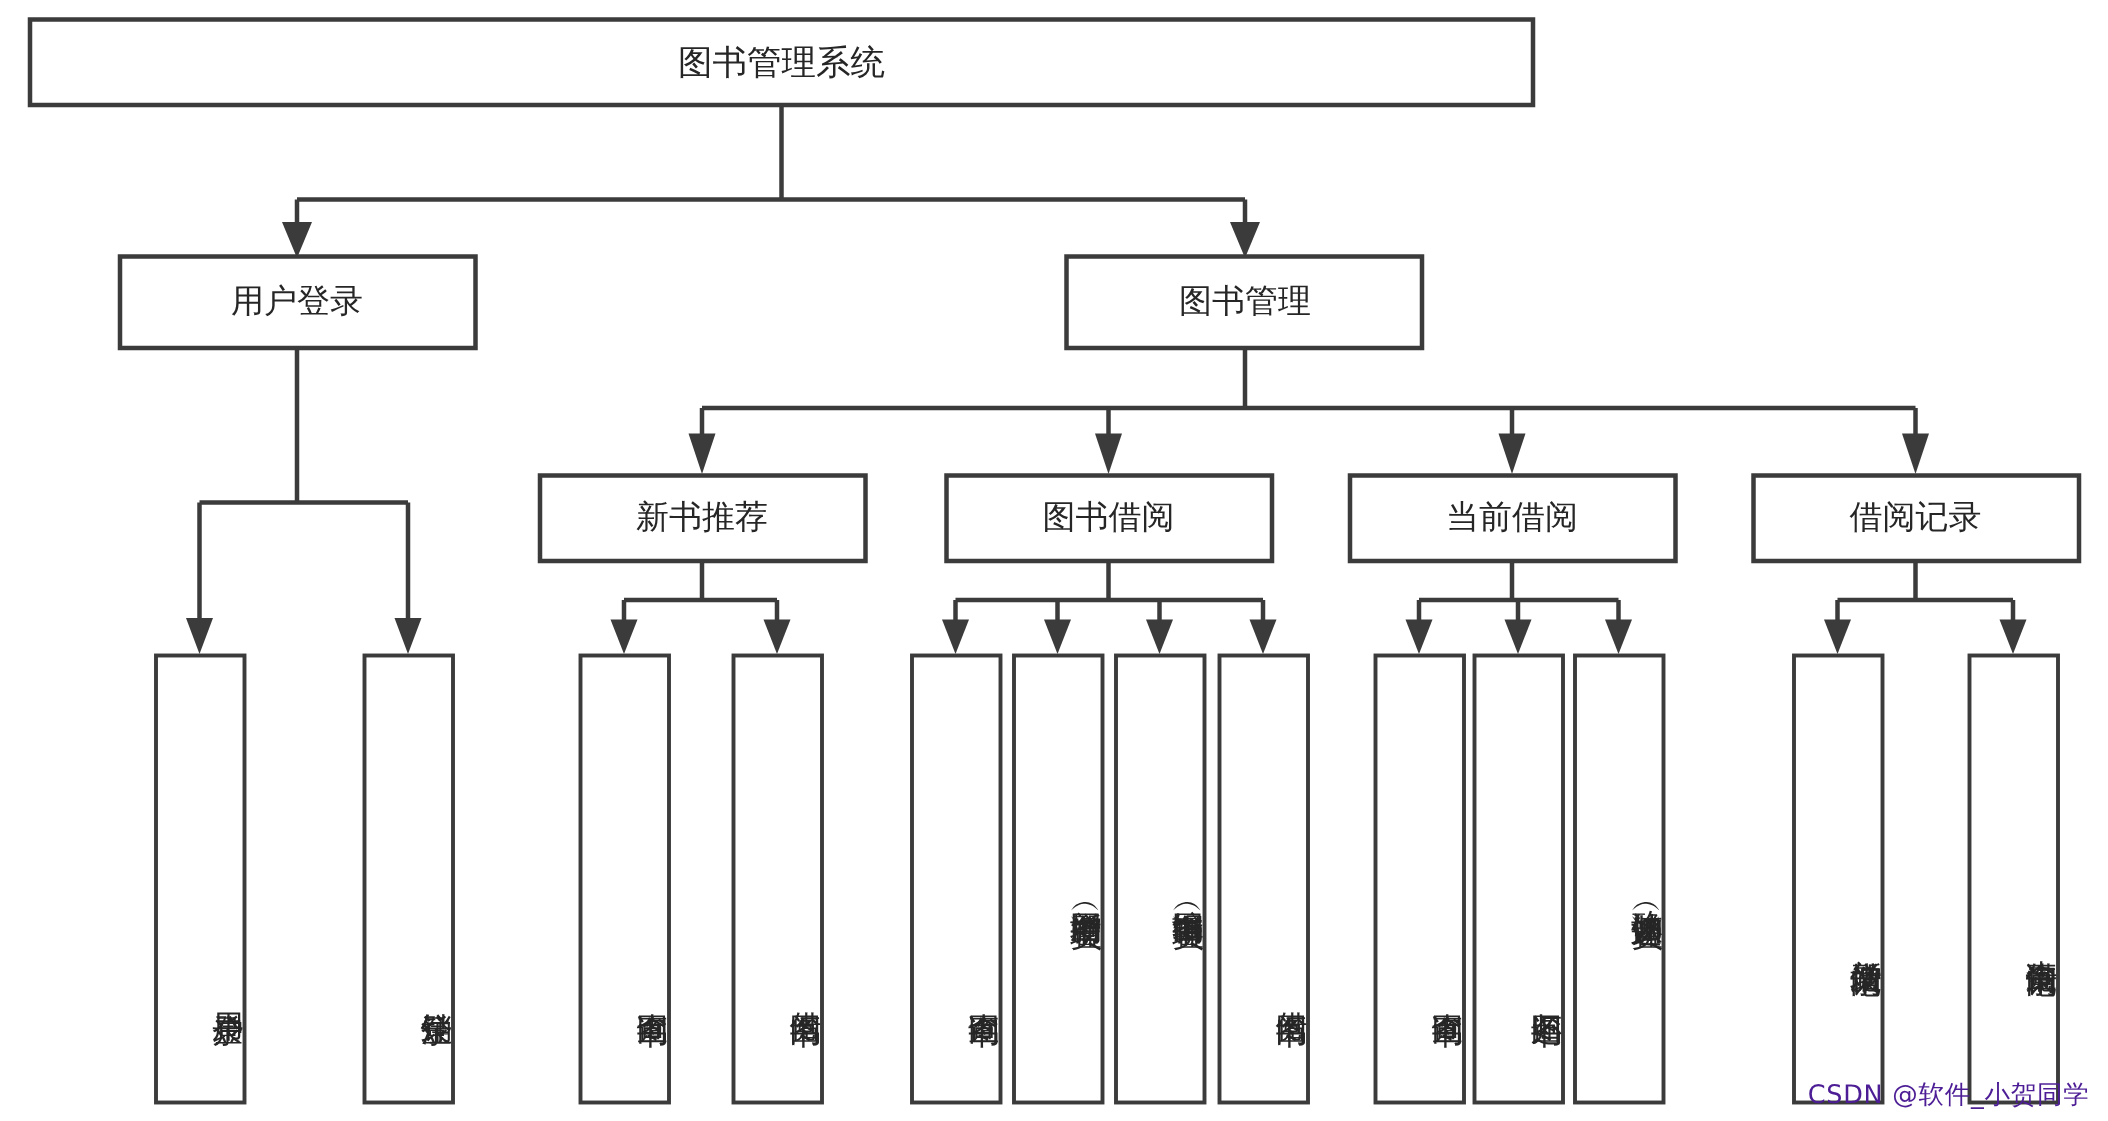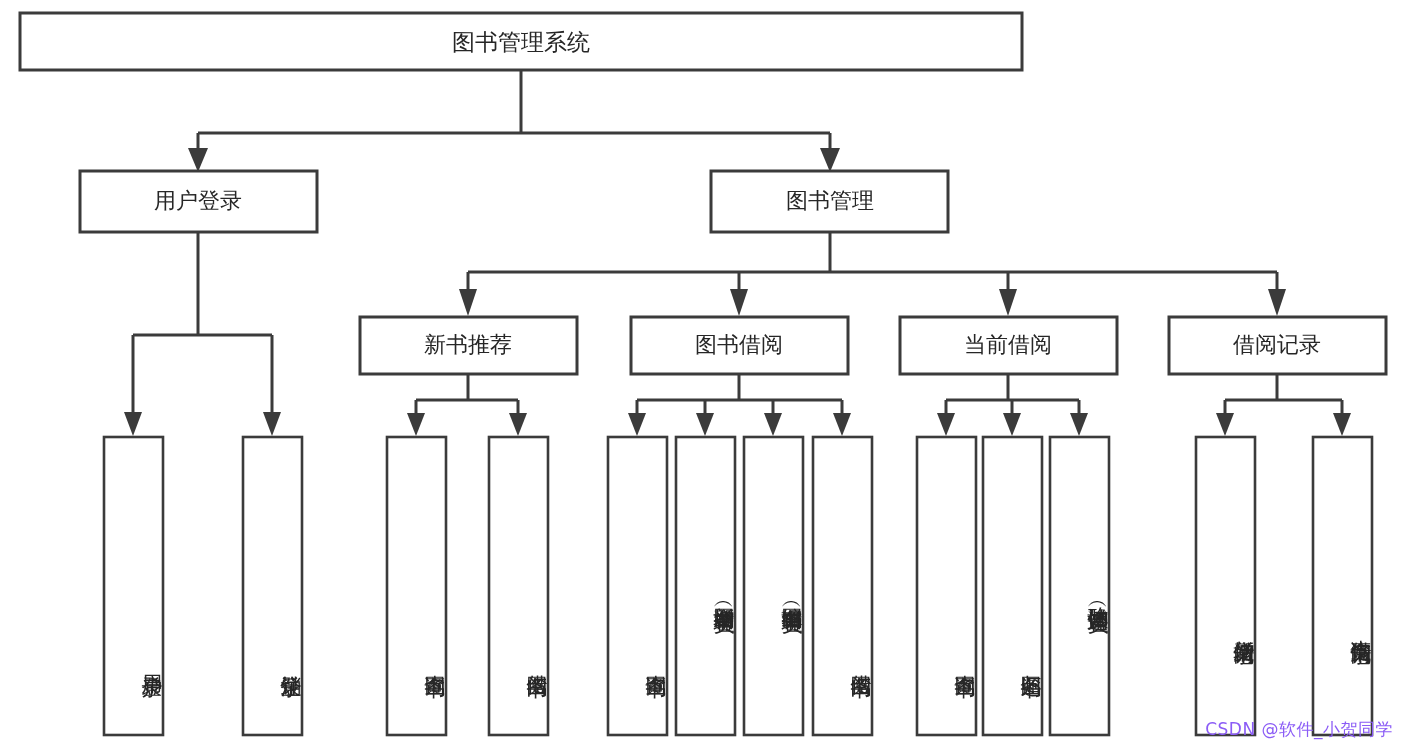--- a/index.html
+++ b/index.html
@@ -71,21 +71,21 @@
     align-items: flex-start;
     justify-content: center;
     pointer-events: none;
   }
   .watermark {
     position: absolute;
     right: 12px;
     bottom: 6px;
     font-family: "DejaVu Sans", "Liberation Sans", sans-serif;
     font-size: 17px;
-    color: #8b5cf6;
+    color: #4c1d95;
     white-space: nowrap;
     letter-spacing: 0.5px;
   }
 </style>
 </head>
 <body>
 
 <div id="diagram-root">
 
   <svg class="flow" viewBox="0 0 1405 747" xmlns="http://www.w3.org/2000/svg">

